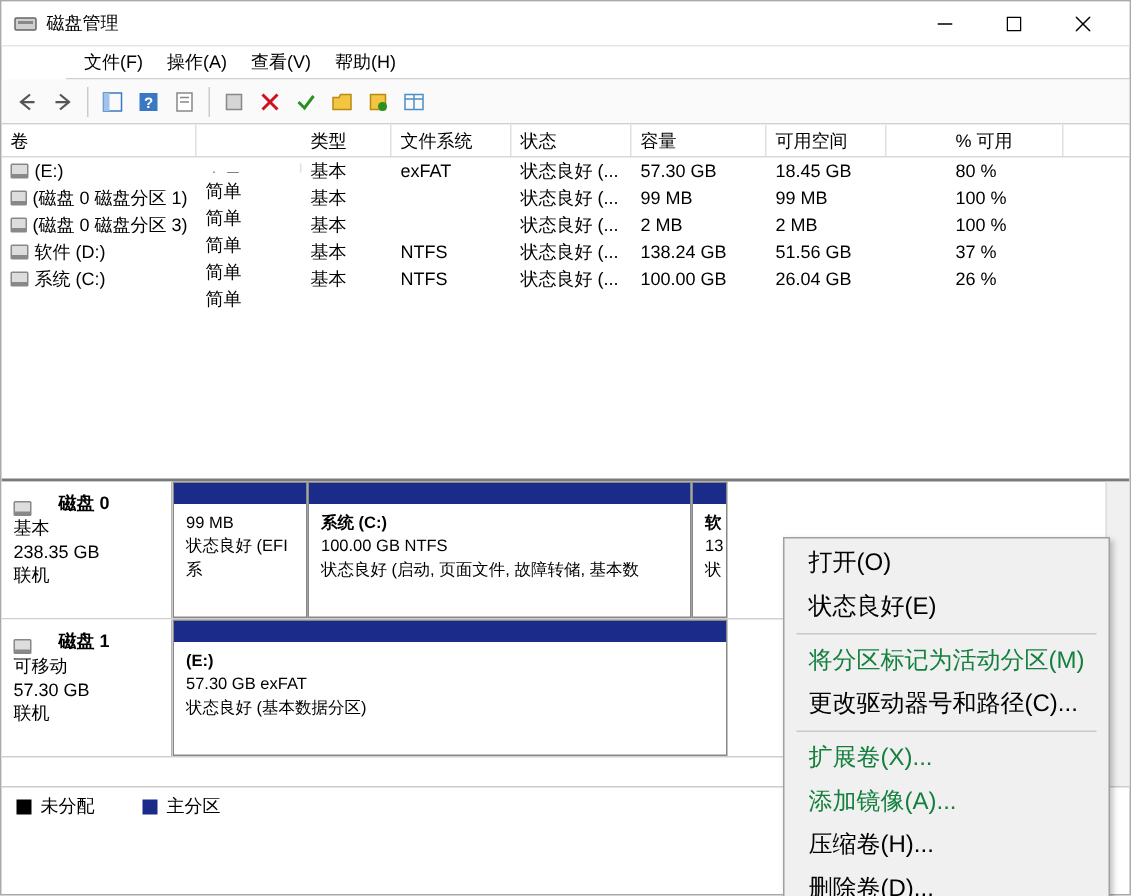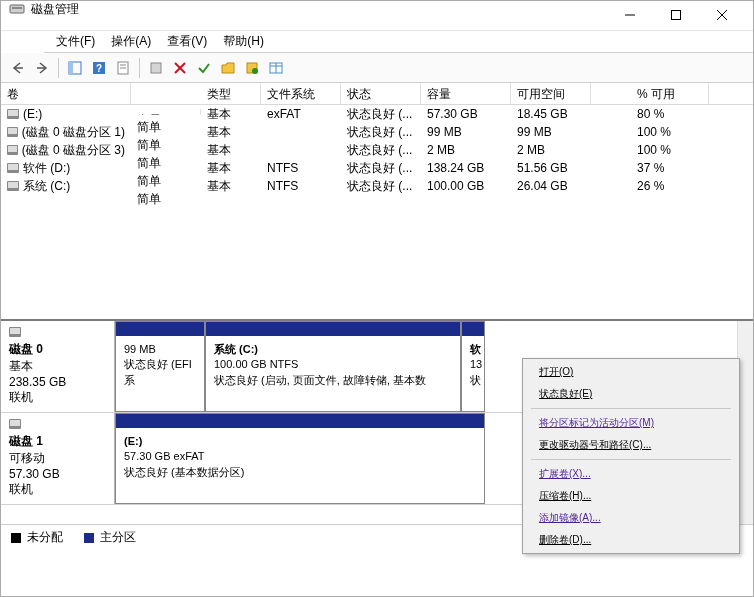--- a/index.html
+++ b/index.html
@@ -1,47 +1,47 @@
 <!DOCTYPE html>
 <html><head>
 <meta charset="utf-8">
 <style>
 * { box-sizing: border-box; margin: 0; padding: 0; }
 body { font-family: "Microsoft YaHei", "Segoe UI", sans-serif; font-size: 12px; background: #fff; color: #000; width: 754px; height: 597px; overflow: hidden; border: 1px solid #aaa; }
-.titlebar { height: 30px; display: flex; align-items: flex-start; padding: 0 8px; background: #fff; border-bottom: 1px solid #e5e5e5; }
+.titlebar { height: 30px; display: flex; align-items: center; padding: 0 8px; background: #fff; border-bottom: 1px solid #e5e5e5; }
 .titlebar .icon { width: 16px; height: 16px; margin-right: 6px; display:inline-flex; align-items:center; justify-content:center; }
 .titlebar .title { flex: 1; font-size: 12px; }
 .winbtns { display: flex; }
 .winbtn { width: 46px; height: 28px; display: flex; align-items: center; justify-content: center; color: #333; }
 .menubar { height: 22px; display: flex; align-items: center; padding: 0 4px; border-bottom: 1px solid #d0d0d0; margin-left: 43px; }
 .menuitem { padding: 2px 8px; }
 .toolbar { height: 30px; display: flex; align-items: center; padding: 2px 6px; gap: 2px; border-bottom: 1px solid #d0d0d0; background: #fafafa; }
 .tbtn { width: 22px; height: 22px; display: flex; align-items: center; justify-content: center; border: 1px solid transparent; }
 .sep { width: 1px; height: 20px; background: #ccc; margin: 0 3px; }
 .grid { height: 236px; overflow: hidden; }
 .ghead { display: flex; background: #fff; border-bottom: 1px solid #d8d8d8; height: 22px; }
 .gh { padding: 3px 6px; border-right: 1px solid #e0e0e0; font-weight: normal; white-space: nowrap; overflow: hidden; }
 .grow { display: flex; height: 18px; align-items: center; }
 .gc { padding: 1px 6px; white-space: nowrap; overflow: hidden; display:flex; align-items:center; gap:4px; }
 .c0 { width: 130px; } .c1 { width: 70px; margin-top: 26px; } .c2 { width: 60px; } .c3 { width: 80px; } .c4 { width: 80px; } .c5 { width: 90px; } .c6 { width: 80px; } .c7 { width: 78px; margin-left: 40px; }
 .diskpane { border-top: 2px solid #7a7a7a; background:#fff; height: 205px; overflow:hidden; position:relative;}
 .diskrow { display: flex; border-bottom: 1px solid #d0d0d0; }
 .diskinfo { width: 114px; padding: 6px 8px; border-right: 1px solid #b5b5b5; background: #fff; position:relative; }
-.diskinfo .disklabel { font-weight: bold; display:flex; align-items:flex-start; gap:4px;flex-direction:column;}
+.diskinfo .disklabel { font-weight: bold; display:flex; align-items:flex-end; gap:18px;}
 .diskblocks { flex: 1; display: flex; gap: 0; padding: 0; }
 .blockwrap { border: 1px solid #888; margin: 0; display:flex; flex-direction:column; }
 .blockhead { height: 14px; background: #1a2b8a; }
 .blockbody { padding: 6px 8px; font-size: 11px; line-height: 1.4; background:#fff; }
 .blockbody .bname { font-weight: bold; }
-.legend { border-top: 1px solid #ccc; height: 26px; display:flex; align-items:center; padding: 0 10px; gap: 21px; font-size:12px;}
+.legend { border-top: 1px solid #ccc; height: 26px; display:flex; align-items:center; padding: 0 10px; gap: 32px; font-size:12px;}
 .lg { display:flex; align-items:center; gap:6px;}
 .sq { width:10px; height:10px; }
 .ctxmenu { position: absolute; right: 14px; top: 358px; width: 218px; background: #f0f0f0; border: 1px solid #a0a0a0; box-shadow: 2px 2px 4px rgba(0,0,0,0.25); z-index: 100; padding:2px;}
-.ctxitem { padding: 4px 14px; font-size: 10px; text-decoration: underline; }
-.ctxitem.disabled { color: #4c1d95; }
+.ctxitem { padding: 4px 14px; font-size: 16px; }
+.ctxitem.disabled { color: #15803d; }
 .ctxitem.highlight { background: #bde0ff; outline: 2px dashed #d01020; outline-offset: -1px; }
 .ctxsep { height: 1px; background: #c8c8c8; margin: 3px 6px; }
 .diskicon { display:inline-block; width:12px; height:10px; background:#888; border-radius:1px; position:relative;}
 .diskicon::after{content:"";position:absolute;left:1px;top:1px;right:1px;bottom:3px;background:#ddd;}
 svg { display:block; }
 .diskpane .scrolltrack { position:absolute; right:0; top:0; width:16px; height:100%; background:#f0f0f0; border-left:1px solid #ddd;}
 </style>
 </head>
 <body>
 
@@ -305,17 +305,17 @@
 </div>
 
 <div class="ctxmenu">
   <div class="ctxitem">打开(O)</div>
   <div class="ctxitem">状态良好(E)</div>
   <div class="ctxsep"></div>
   <div class="ctxitem disabled">将分区标记为活动分区(M)</div>
   <div class="ctxitem">更改驱动器号和路径(C)...</div>
   <div class="ctxsep"></div>
   <div class="ctxitem disabled">扩展卷(X)...</div>
+  <div class="ctxitem disabled">添加镜像(A)...</div>
   <div class="ctxitem">压缩卷(H)...</div>
-  <div class="ctxitem disabled">添加镜像(A)...</div>
   <div class="ctxitem">删除卷(D)...</div>
 
 </div>
 
 </body></html>

